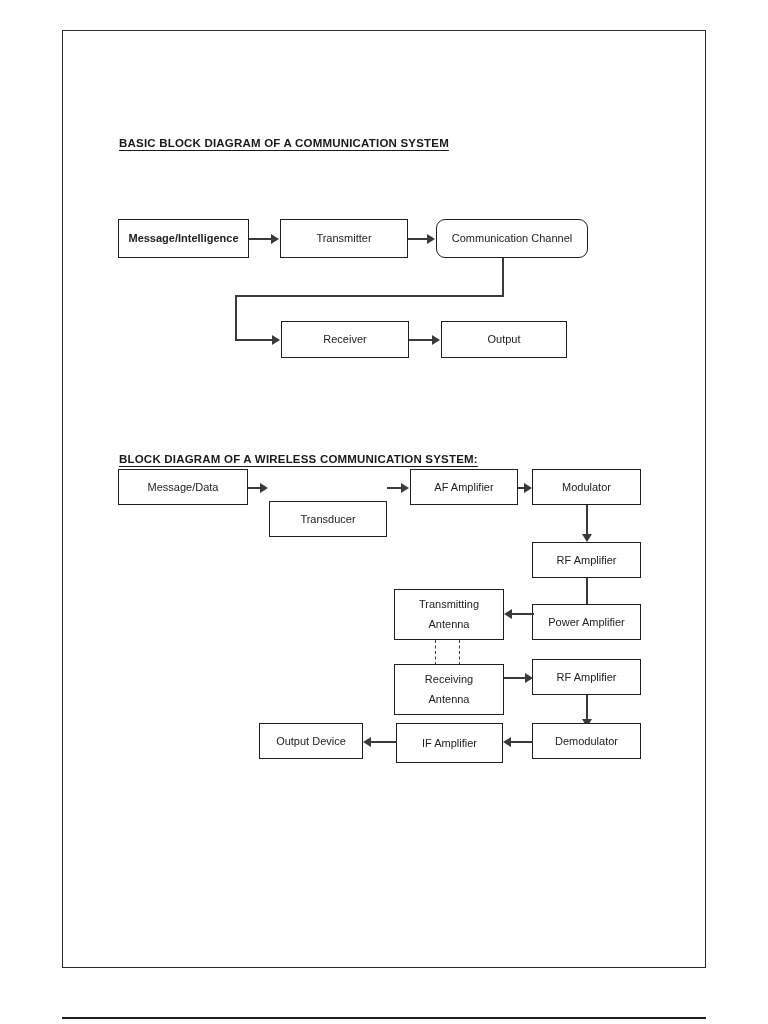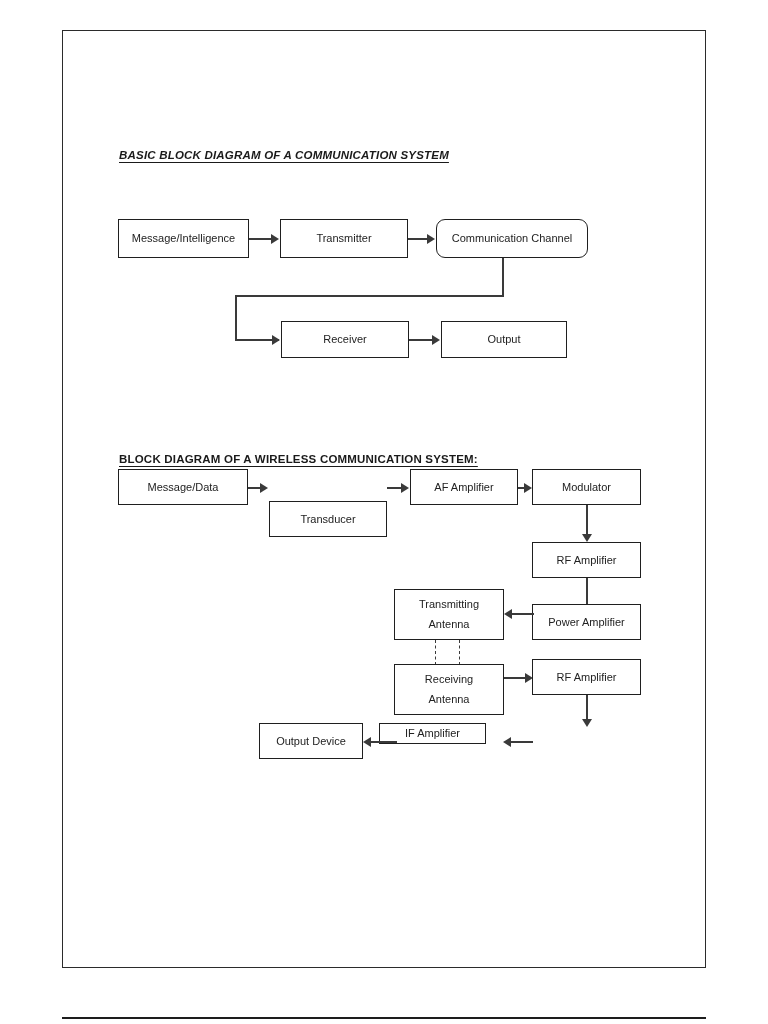--- a/index.html
+++ b/index.html
@@ -97,23 +97,23 @@
     border-top: 8px solid #3a3a3a;
   }
 </style>
 </head>
 <body>
 
 <div id="page-wrap">
 
   <div id="page-sheet">
 
-    <div class="doc-heading" style="left:56px; top:118px;font-style:italic;">BASIC BLOCK DIAGRAM OF A COMMUNICATION SYSTEM</div>
-
-    <div class="block" style="left:55px; top:188px; width:131px; height:39px;">Message/Intelligence</div>
+    <div class="doc-heading" style="left:56px; top:106px;">BASIC BLOCK DIAGRAM OF A COMMUNICATION SYSTEM</div>
+
+    <div class="block" style="left:55px; top:188px; width:131px; height:39px;font-weight:bold;">Message/Intelligence</div>
 
     <div class="block" style="left:217px; top:188px; width:128px; height:39px;">Transmitter</div>
 
     <div class="block" style="left:373px; top:188px; width:152px; height:39px;border-radius:9px;">Communication Channel</div>
 
     <div class="hline" style="left:186px; top:207px; width:23px;"></div>
     <div class="arrow right" style="left:208px; top:203px;"></div>
 
     <div class="hline" style="left:345px; top:207px; width:20px;"></div>
     <div class="arrow right" style="left:364px; top:203px;"></div>
@@ -177,22 +177,23 @@
     </div>
 
     <div class="hline" style="left:441px; top:646px; width:22px;"></div>
     <div class="arrow right" style="left:462px; top:642px;"></div>
 
     <div class="block" style="left:469px; top:628px; width:109px; height:36px;">RF Amplifier</div>
 
     <div class="vline" style="left:523px; top:664px; height:30px;"></div>
     <div class="arrow down" style="left:519px; top:688px;"></div>
 
-
-    <div class="block" style="left:316px; top:692px; width:107px; height:21px;">IF Amplifier</div>
+    <div class="block" style="left:469px; top:692px; width:109px; height:36px;">Demodulator</div>
+
+    <div class="block" style="left:333px; top:692px; width:107px; height:40px;">IF Amplifier</div>
 
     <div class="block" style="left:196px; top:692px; width:104px; height:36px;">Output Device</div>
 
     <div class="hline" style="left:448px; top:710px; width:22px;"></div>
     <div class="arrow left" style="left:440px; top:706px;"></div>
 
     <div class="hline" style="left:308px; top:710px; width:26px;"></div>
     <div class="arrow left" style="left:300px; top:706px;"></div>
 
   </div>

